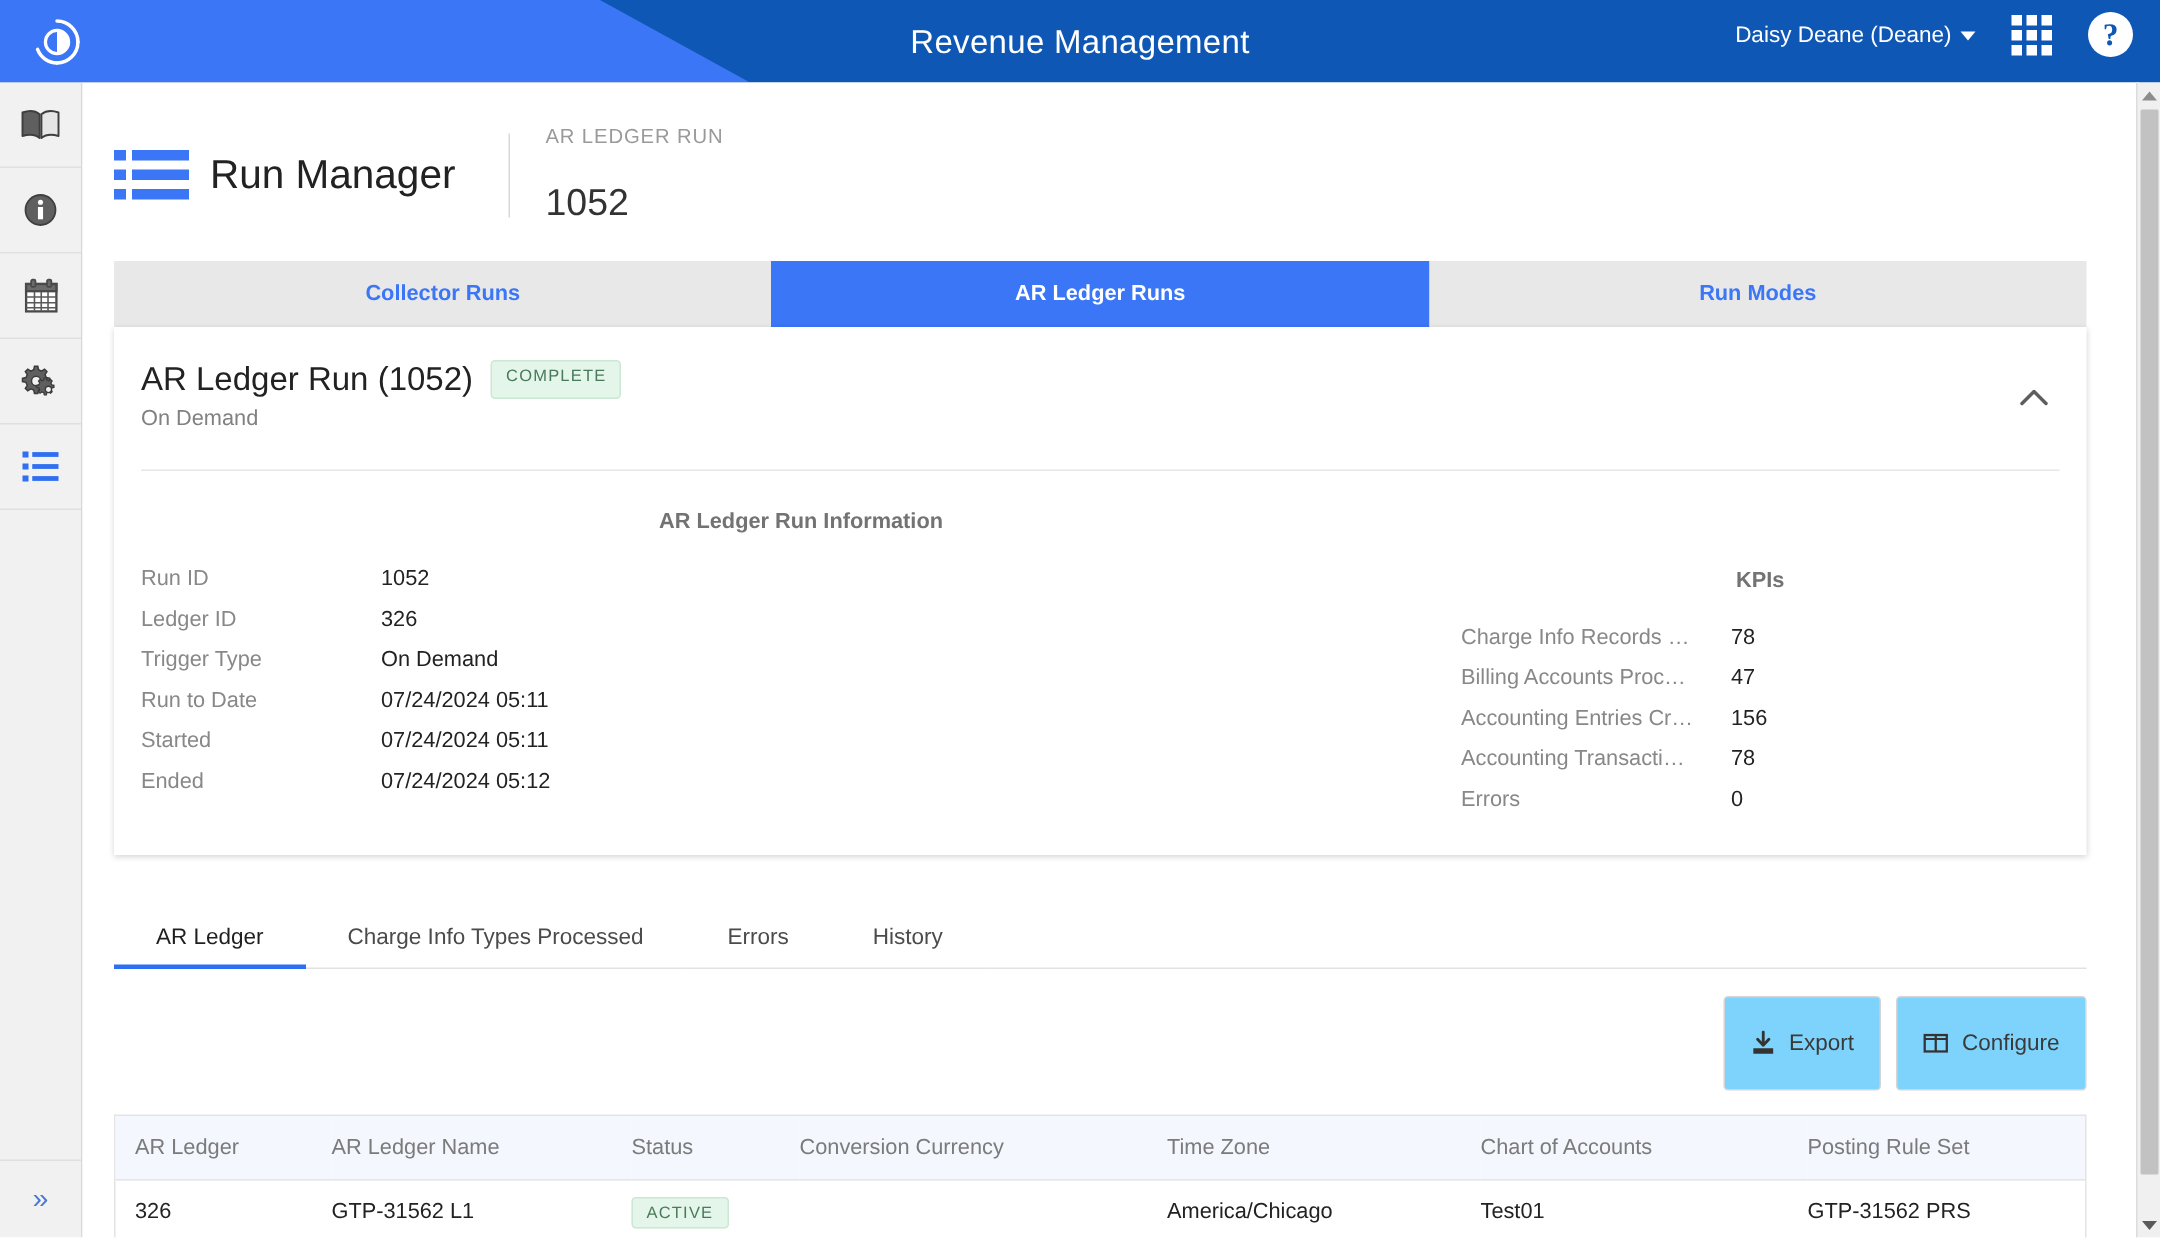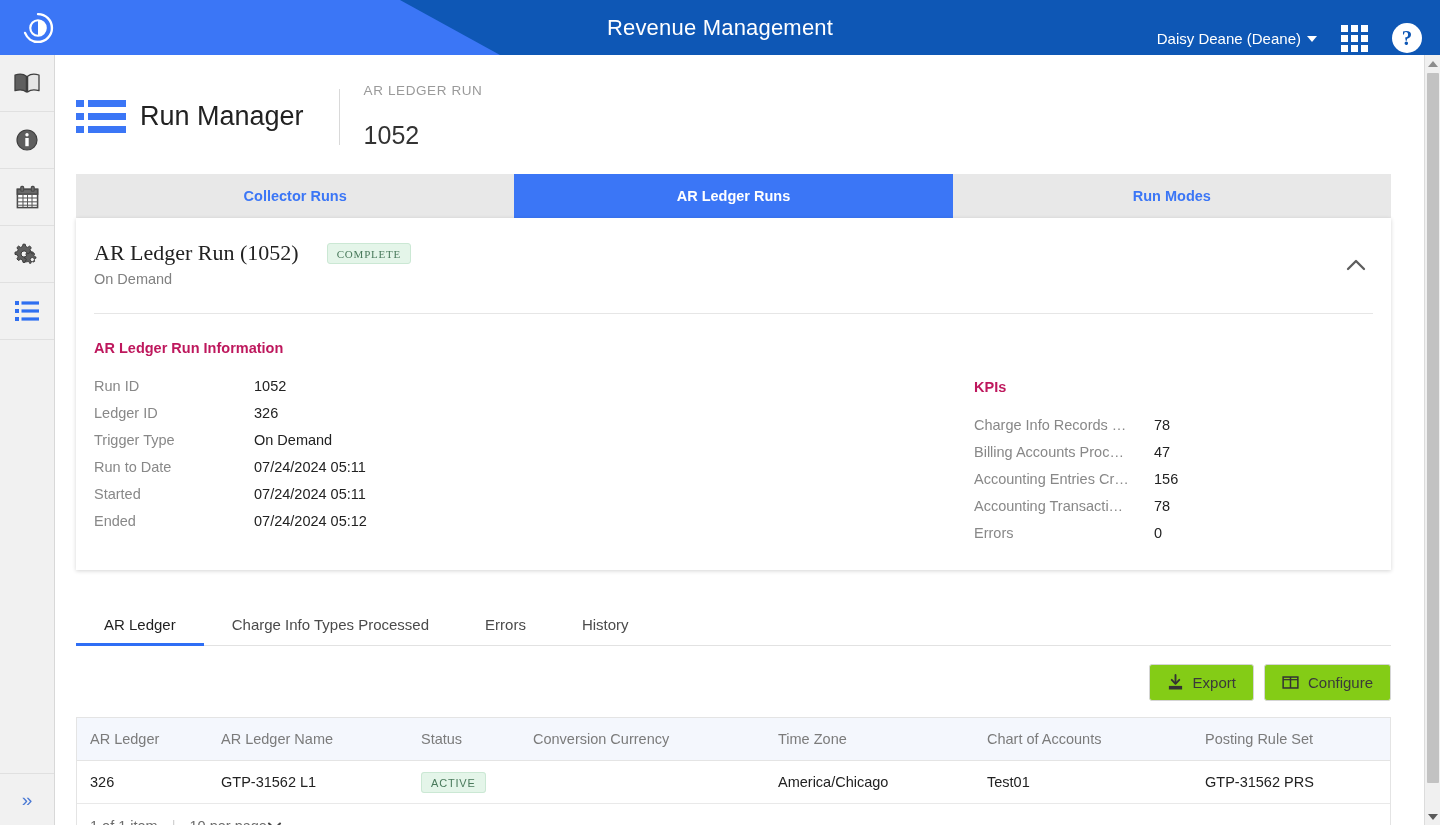--- a/index.html
+++ b/index.html
@@ -31,21 +31,21 @@
     color: #ffffff; font-size: 26px; font-weight: bold;
     letter-spacing: -0.3px;
   }
   .app-title {
     position: absolute; left: 0; top: 0; width: 1440px; height: 55px;
     display: flex; align-items: center; justify-content: center;
     color: #ffffff; font-size: 22px; letter-spacing: 0.2px;
     pointer-events: none;
   }
   .topbar-right {
-    position: absolute; right: 18px; top: 16px; height: 44px;
+    position: absolute; right: 18px; top: 1px; height: 44px;
     display: flex; align-items: center; gap: 24px;
   }
   .user-menu {
     display: flex; align-items: center; gap: 6px;
     color: #ffffff; font-size: 15px; cursor: pointer;
   }
   .caret-down {
     width: 0; height: 0; border-left: 5px solid transparent;
     border-right: 5px solid transparent; border-top: 6px solid #ffffff;
     margin-top: 2px;
@@ -101,38 +101,38 @@
     display: flex; align-items: center; justify-content: center;
   }
   .toptab.active { background: #3b76f6; color: #ffffff; }
 
   
   .card {
     margin: 0 35px 0 21px; background: #ffffff;
     box-shadow: 0 1px 4px rgba(0,0,0,0.17); padding: 22px 18px 24px 18px;
     position: relative;
   }
-  .card-title-row { display: flex; align-items: center; gap: 28px; font-family: Liberation Serif, serif; }
+  .card-title-row { display: flex; gap: 12px; }
   .card-title { font-size: 22px; color: #222; font-weight: 400; }
   .badge {
     background: #e4f5e9; border: 1px solid #cbe8d4; color: #4a7a5c;
     font-size: 11px; letter-spacing: 0.8px; padding: 4px 9px 3px 9px;
     border-radius: 3px;
   }
   .card-sub { font-size: 14.5px; color: #818181; margin-top: 5px; }
   .collapse-btn {
     position: absolute; right: 22px; top: 36px; cursor: pointer;
     width: 26px; height: 22px;
   }
   .card-rule { height: 1px; background: #e6e6e6; margin: 26px 0 0 0; }
 
   .card-cols { display: flex; margin-top: 26px; }
   .col-left { width: 880px; }
   .col-right { flex: 1; margin-top: 39px; }
-  .sec-title { font-size: 14.5px; font-weight: bold; color: #be185d; margin-bottom: 16px; }
+  .sec-title { font-size: 14.5px; font-weight: bold; color: #737373; margin-bottom: 16px; text-align: center; }
   .kv { display: flex; height: 27px; align-items: center; }
   .kv .k { color: #888; font-size: 14.5px; }
   .kv .v { color: #222; font-size: 14.5px; }
   .col-left .k { width: 160px; }
   .col-right .k { width: 180px; white-space: nowrap; overflow: hidden;
     text-overflow: ellipsis; }
 
   
   .subtabs { display: flex; margin: 36px 35px 0 21px; }
   .subtab {
@@ -142,22 +142,22 @@
   .subtab.active { border-bottom: 3px solid #2e6ef5; color: #1f1f1f; padding-bottom: 10px; }
   .subtab-fill { flex: 1; border-bottom: 1px solid #e2e2e2; }
 
   
   .toolbar {
     display: flex; justify-content: flex-end; gap: 10px;
     margin: 18px 35px 0 21px;
   }
   .btn {
     display: flex; align-items: center; gap: 9px;
-    border: 1px solid #d5d5d5; background: #84cc16; color: #3a3a3a;
-    font-size: 15px; padding: 9px 17px; border-radius: 3px; cursor: pointer;
+    border: 1px solid #d5d5d5; background: #7dd3fc; color: #3a3a3a;
+    font-size: 15px; padding: 22px 17px; border-radius: 3px; cursor: pointer;
     font-family: "Liberation Sans", sans-serif;
   }
 
   
   .tablewrap {
     margin: 16px 35px 0 21px; border: 1px solid #e4e4e4; background: #fff;
   }
   table { width: 100%; border-collapse: collapse; }
   thead th {
     background: #f4f7fd; color: #7b7b7b; font-size: 14.5px; font-weight: normal;

